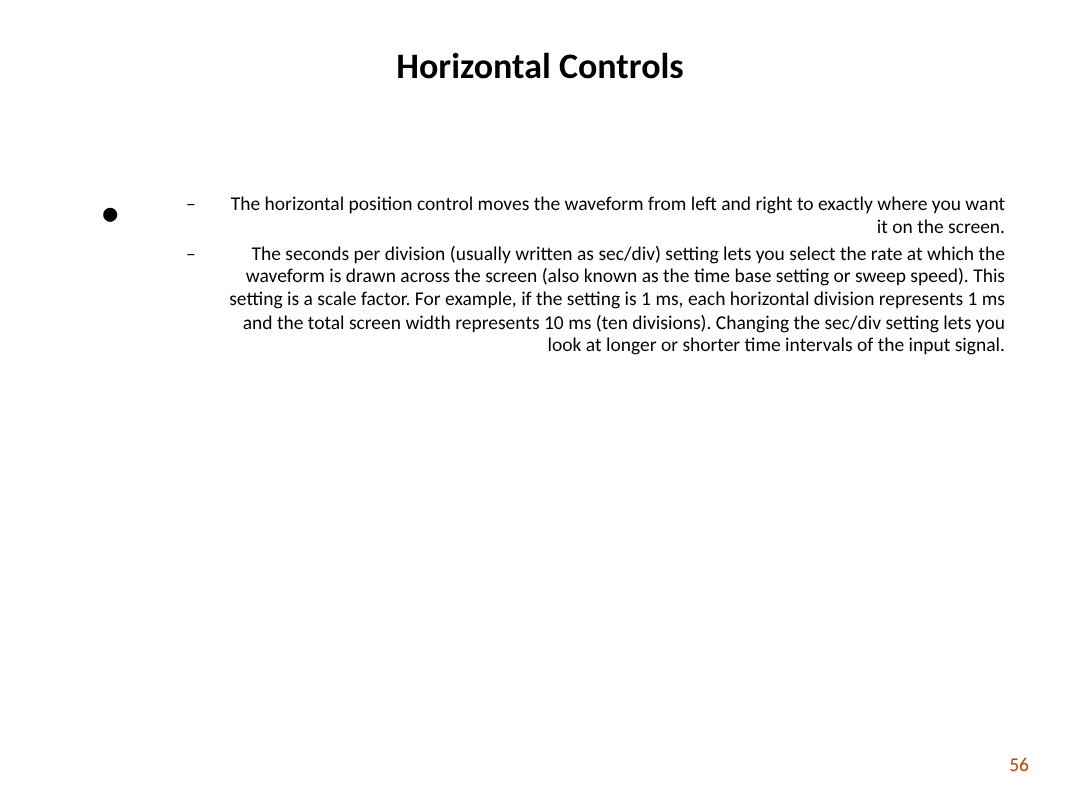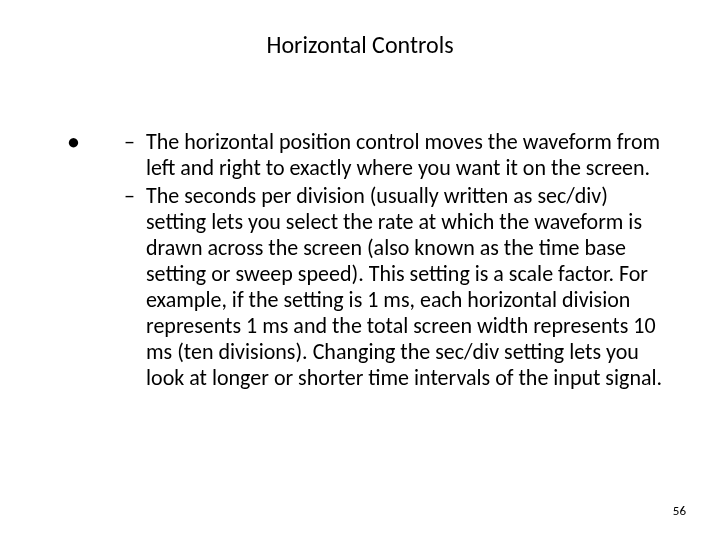--- a/index.html
+++ b/index.html
@@ -6,21 +6,21 @@
   html, body { width: 720px; height: 540px; }
   body {
     font-family: Calibri, "Segoe UI", Arial, sans-serif;
     background: #fff;
     color: #000;
     position: relative;
     padding: 30px 50px 40px 50px;
   }
   .title {
     text-align: center;
-    font-weight: 400;
+    font-weight: 700;
     font-size: 24px;
     margin-bottom: 70px;
   }
   .level1 {
     list-style: none;
     padding-left: 18px;
   }
   .level1 > li {
     position: relative;
     padding-left: 26px;
@@ -38,36 +38,37 @@
   }
   .level2 {
     list-style: none;
     padding-left: 30px;
     margin-top: 6px;
   }
   .level2 > li {
     position: relative;
     padding-left: 22px;
     font-weight: 400;
-    font-size: 22px;
+    font-size: 13px;
     line-height: 1.18;
     margin-bottom: 2px;
+    text-align: right;
   }
   .level2 > li::before {
     content: "–";
     position: absolute;
     left: 0;
     top: 0;
   }
   .pagenum {
     position: absolute;
     bottom: 22px;
     right: 34px;
     font-size: 13px;
-    color: #000000;
+    color: #c2410c;
   }
 </style>
 </head>
 <body>
 
 <div class="title">Horizontal Controls</div>
 
 <ul class="level1">
   <li>
     <ul class="level2">

